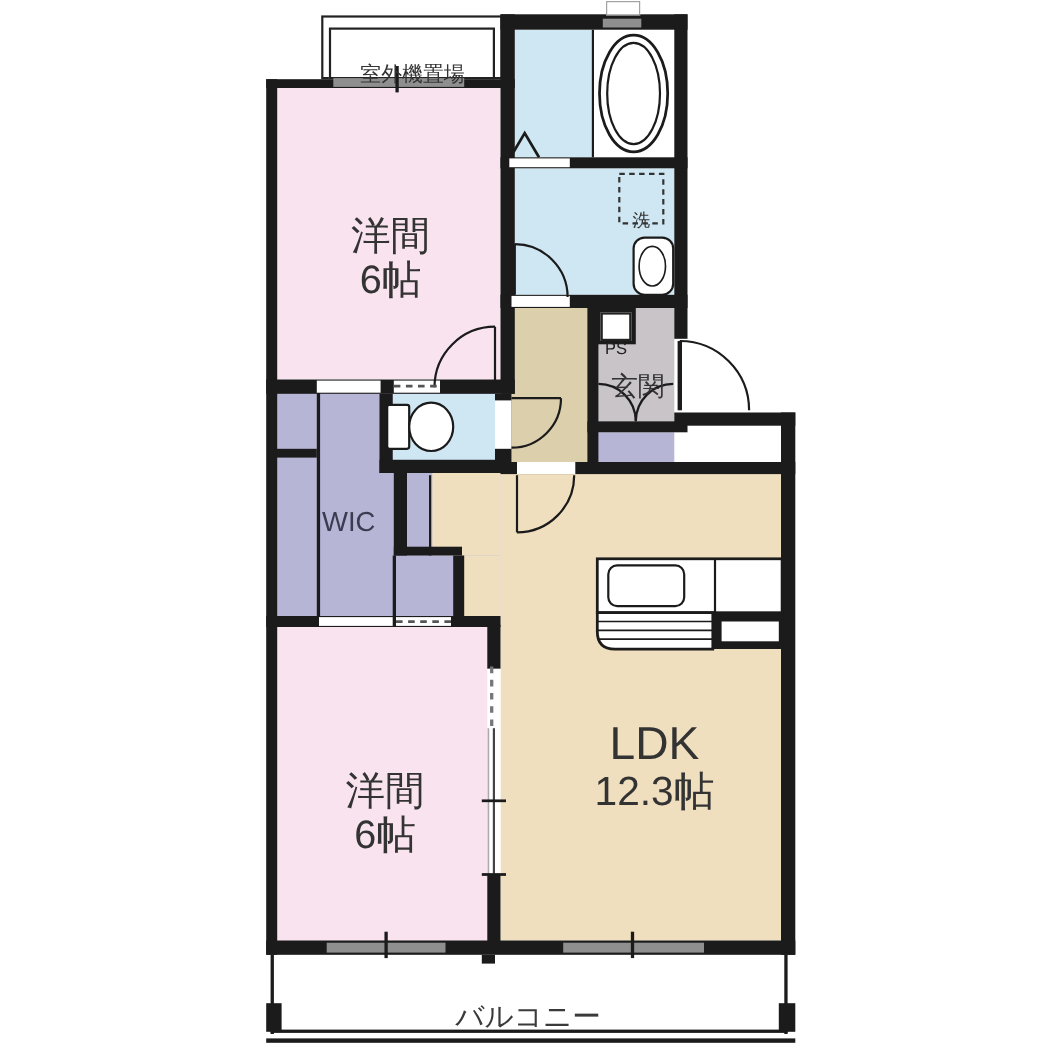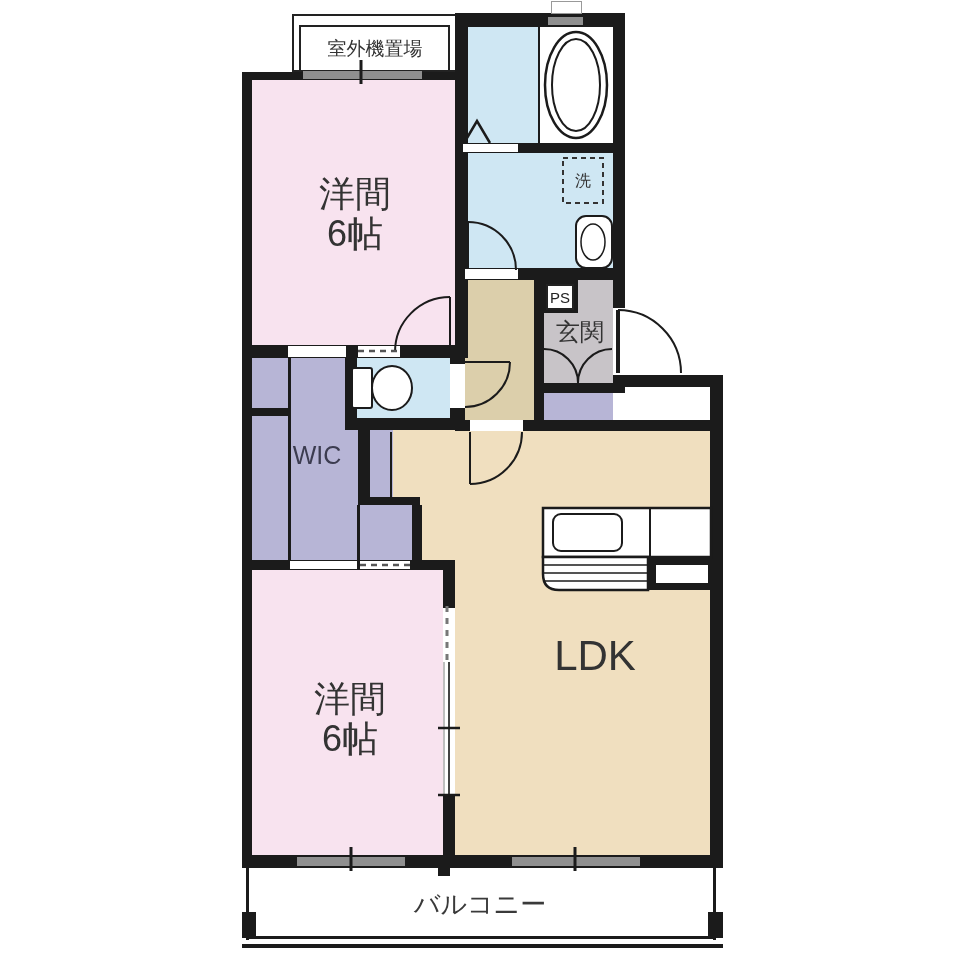--- a/index.html
+++ b/index.html
@@ -7,21 +7,21 @@
     --beige:#f0dfbf; --tan:#dccfab; --gray:#c8c4c8; --window:#8f8f8f; --ink:#333;
   }
   html,body{margin:0;padding:0;background:#fff;}
   #plan{position:relative;width:960px;height:960px;background:#fff;overflow:hidden;
         font-family:"Liberation Sans","DejaVu Sans",sans-serif;}
   .room{position:absolute;}
   .wall{position:absolute;background:var(--wall);}
   .open{position:absolute;background:#fff;}
   .win{position:absolute;background:var(--window);}
   .lbl{position:absolute;transform:translate(-50%,-50%);white-space:nowrap;
-       color:var(--ink);line-height:1;}
+       color:var(--ink);line-height:1;margin-top:20px;}
   .box{position:absolute;background:#fff;border:2px solid #222;box-sizing:border-box;}
   svg.ovl{position:absolute;left:0;top:0;}
 </style>
 </head>
 <body>
 
 <div id="plan">
 
   <div class="room" style="left:250px;top:80px;width:205px;height:265px;background:var(--pink);"></div>
   <div class="room" style="left:250px;top:355px;width:205px;height:213px;background:var(--lavender);"></div>
@@ -175,20 +175,21 @@
     <line x1="361" y1="60" x2="361" y2="84" stroke="#1b1b1b" stroke-width="3"></line>
     <line x1="351" y1="847" x2="351" y2="871" stroke="#1b1b1b" stroke-width="3"></line>
     <line x1="575" y1="847" x2="575" y2="871" stroke="#1b1b1b" stroke-width="3"></line>
   </svg>
 
   <div class="lbl" style="left:355px;top:194px;font-size:36px;">洋間</div>
   <div class="lbl" style="left:355px;top:234px;font-size:36px;">6帖</div>
   <div class="lbl" style="left:350px;top:699px;font-size:36px;">洋間</div>
   <div class="lbl" style="left:350px;top:739px;font-size:36px;">6帖</div>
   <div class="lbl" style="left:595px;top:656px;font-size:42px;">LDK</div>
+  <div class="lbl" style="left:595px;top:699px;font-size:37px;">12.3帖</div>
   <div class="lbl" style="left:317px;top:455px;font-size:25px;color:#3c3c50;">WIC</div>
   <div class="lbl" style="left:580px;top:332px;font-size:24px;">玄関</div>
   <div class="lbl" style="left:480px;top:904px;font-size:26px;color:#3a3a3a;">バルコニー</div>
   <div class="lbl" style="left:375px;top:48px;font-size:19px;">室外機置場</div>
   <div class="lbl" style="left:560px;top:297px;font-size:15px;color:#222;">PS</div>
   <div class="lbl" style="left:583px;top:181px;font-size:16px;">洗</div>
 
 </div>
 
 </body></html>

